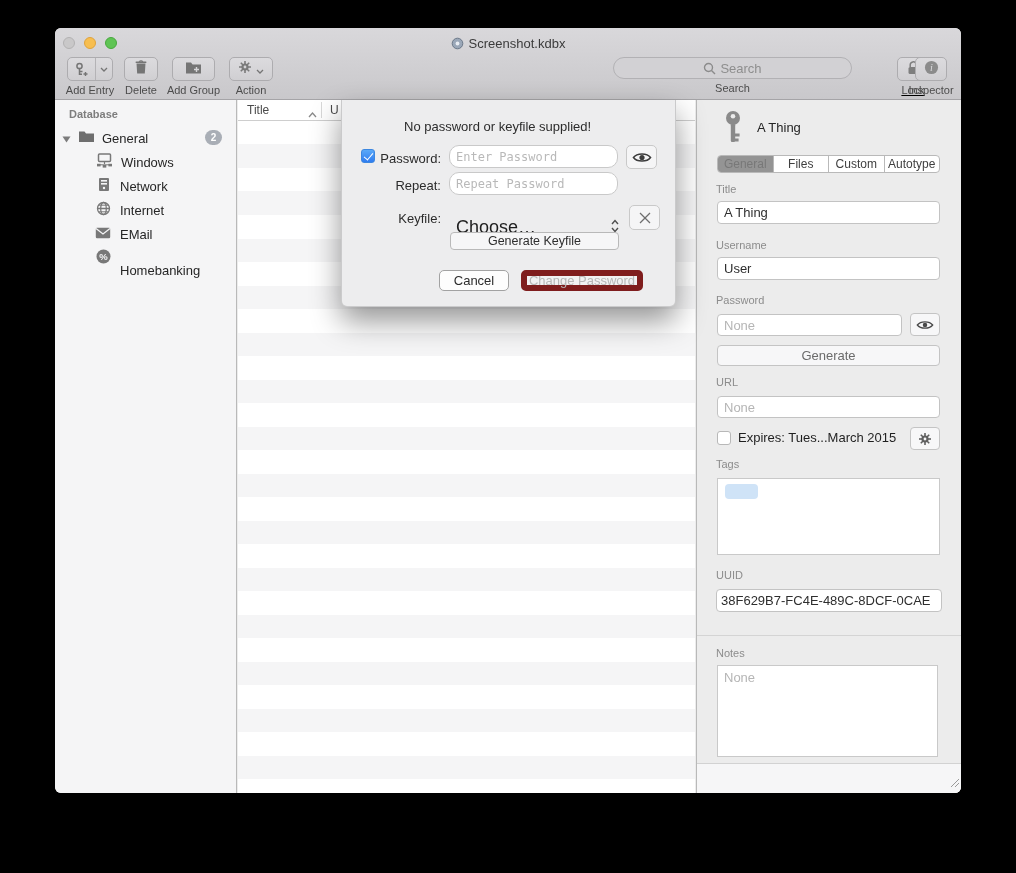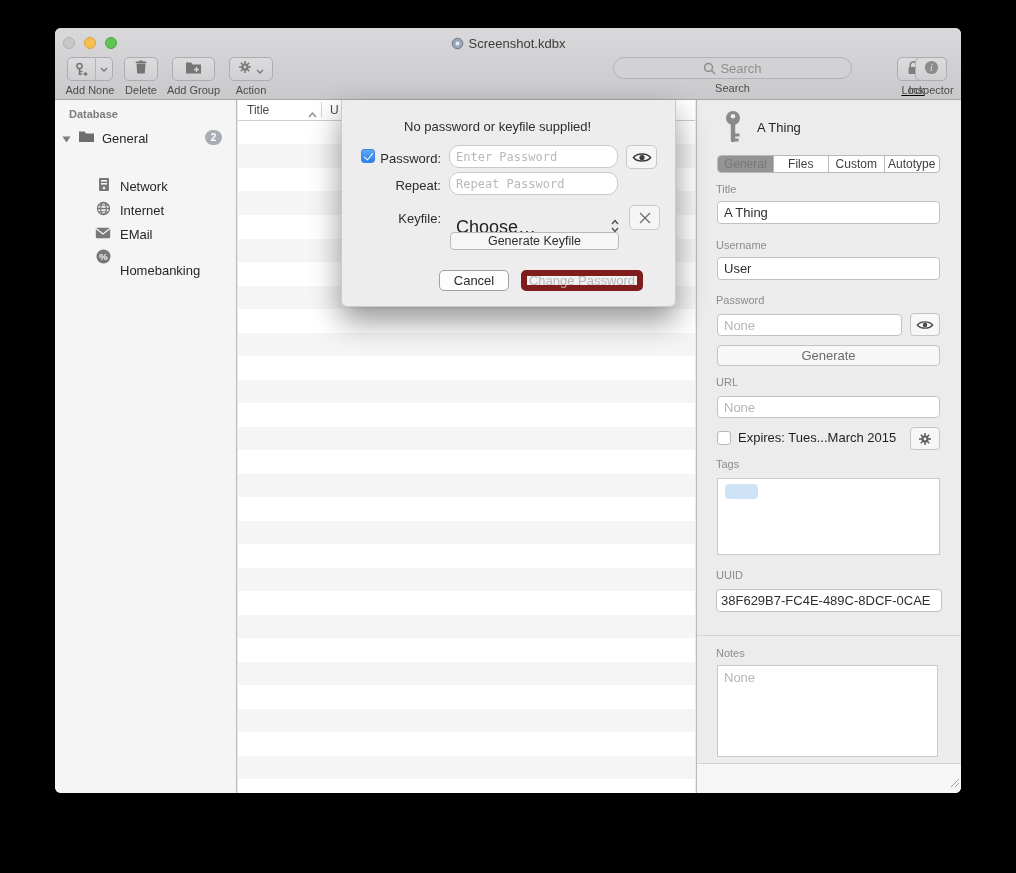--- a/index.html
+++ b/index.html
@@ -110,21 +110,21 @@
                 <line x1="9.5" y1="12" x2="13.5" y2="12"></line>
               </g>
             </svg>
           </span>
         <span class="seg">
             <svg width="8" height="5" viewBox="0 0 8 5" fill="none" stroke="#757575" stroke-width="1.3">
               <path d="M1 1l3 3 3-3"></path>
             </svg>
           </span>
       </div>
-      <div class="tb-label">Add None</div>
+      <div class="tb-label">Add Entry</div>
     </div>
 
     <div class="tb-item" style="left:64px; width:44px;">
       <div class="tb-btn" style="width:34px;">
         <span><svg width="14" height="16" viewBox="0 0 14 16">
               <path d="M2.5 4.5h9l-.7 10h-7.6z" fill="#757575"></path>
               <rect x="1.5" y="2.6" width="11" height="1.4" rx=".7" fill="#757575"></rect>
               <path d="M5 2.6 Q7 1 9 2.6" fill="none" stroke="#757575" stroke-width="1.2"></path>
             </svg></span>
       </div>
@@ -202,20 +202,31 @@
       <span style="margin-left:7px;"><svg width="9" height="7" viewBox="0 0 9 7">
             <path d="M.5.5h8L4.5 6.5z" fill="#7c7c7c"></path>
           </svg></span>
       <span style="margin-left:7px;"><svg width="17" height="13" viewBox="0 0 17 13">
             <path d="M1 1.5h5.5L8 3.5h8V12H1z" fill="#6e6e6e"></path>
           </svg></span>
       <span style="margin-left:7px;">General</span>
       <span class="sb-badge">2</span>
     </div>
 
+    <div class="sb-row" style="top:50px;">
+      <span style="margin-left:41px;"><svg width="17" height="15" viewBox="0 0 17 15">
+            <rect x="2.5" y="1" width="12" height="7.5" rx="1" fill="none" stroke="#787878" stroke-width="1.5"></rect>
+            <line x1="8.5" y1="8.5" x2="8.5" y2="11" stroke="#787878" stroke-width="1.2"></line>
+            <line x1="3" y1="11.8" x2="14" y2="11.8" stroke="#787878" stroke-width="1"></line>
+            <rect x="1" y="10.8" width="3.6" height="2.6" fill="#787878"></rect>
+            <rect x="6.7" y="12" width="3.6" height="2.6" fill="#787878"></rect>
+            <rect x="12.4" y="10.8" width="3.6" height="2.6" fill="#787878"></rect>
+          </svg></span>
+      <span style="margin-left:8px;">Windows</span>
+    </div>
 
     <div class="sb-row" style="top:98px;">
       <span style="margin-left:41px;"><svg width="15" height="15" viewBox="0 0 15 15" fill="none" stroke="#787878" stroke-width="1.3">
             <circle cx="7.5" cy="7.5" r="6"></circle>
             <ellipse cx="7.5" cy="7.5" rx="2.8" ry="6"></ellipse>
             <line x1="1.5" y1="7.5" x2="13.5" y2="7.5"></line>
             <path d="M2.6 4.2h9.8M2.6 10.8h9.8" stroke-width="1"></path>
           </svg></span>
       <span style="margin-left:9px;">Internet</span>
     </div>

